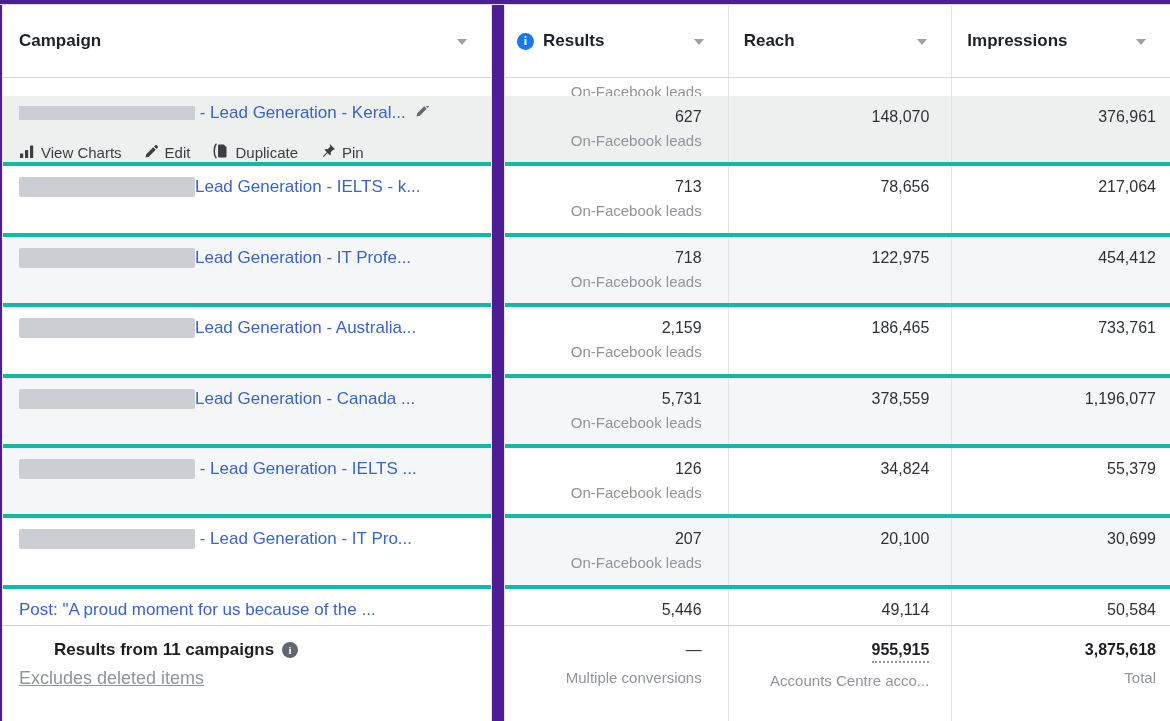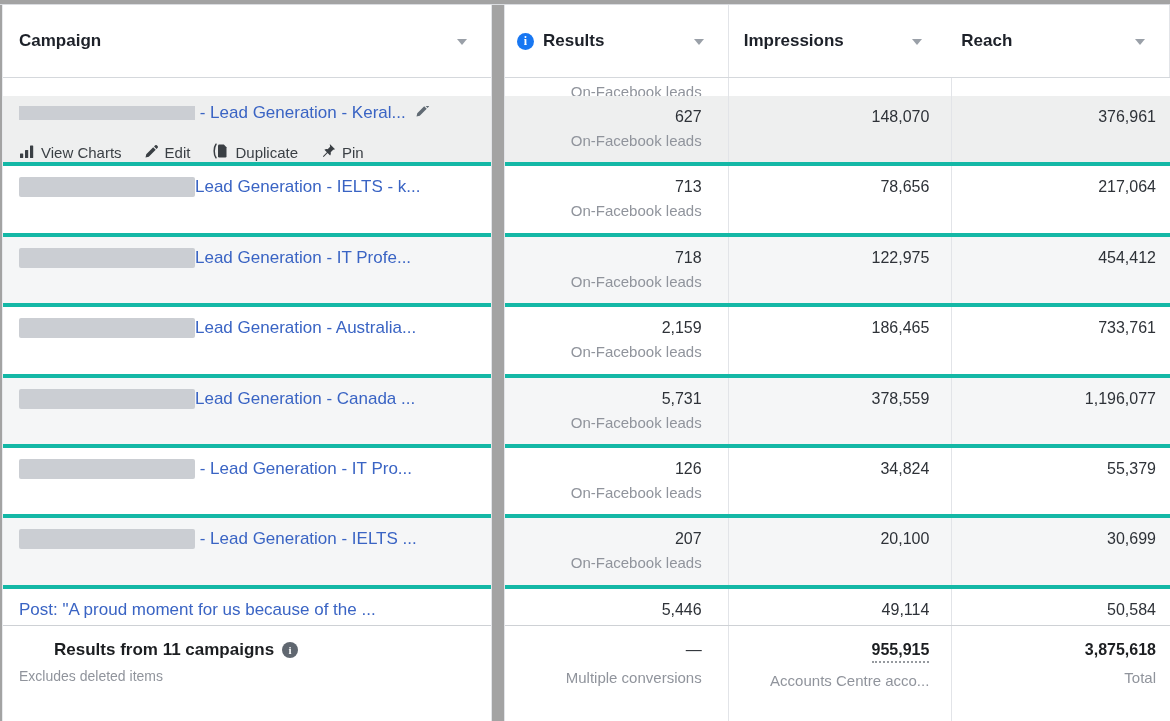--- a/index.html
+++ b/index.html
@@ -1,19 +1,19 @@
 <!DOCTYPE html>
 <html><head>
 <meta charset="utf-8">
 <style>
   * { margin:0; padding:0; box-sizing:border-box; }
   html,body { background:#fff; }
   body { font-family:"Liberation Sans", sans-serif; }
 
-  .screen { position:relative; width:1170px; height:721px; background:#a3a3a3; overflow:hidden; }
+  .screen { position:relative; width:1170px; height:721px; background:#4c1d95; overflow:hidden; }
   .top-line { position:absolute; top:4px; left:0; width:1170px; height:1px; background:#dadce0; }
 
   .panel { position:absolute; top:5px; height:716px; background:#fff; }
   .panel-left  { left:2px;  width:490px; border-left:1px solid #e8eaed; border-right:1px solid #e2e4e8; }
   .panel-right { left:504px; width:666px; border-left:1px solid #e2e4e8; }
 
   
   .thead { height:73px; border-bottom:1px solid #d5d8dc; background:#fff; display:flex; position:relative; }
   .th { position:relative; display:flex; align-items:center; font-size:17px; font-weight:700; color:#1d2129; cursor:pointer; }
   .th-campaign { width:100%; padding-left:16px; }
@@ -54,21 +54,21 @@
   .partial-row .pad-results { padding-top:0; }
 
   
   .tfoot { height:96px; border-top:1px solid #ced1d5; background:#fff; display:flex; }
   .foot-left { flex-direction:column; padding:14px 10px 0 16px; display:flex; }
   .foot-title-line { display:flex; align-items:center; }
   .foot-title { font-size:17px; font-weight:700; color:#1c1e21;margin-left:35px; }
   .info-dark { display:inline-flex; align-items:center; justify-content:center; width:16px; height:16px; border-radius:50%;
                background:#606770; color:#fff; font-family:"Liberation Serif", serif; font-weight:700; font-size:11px;
                margin-left:8px; cursor:pointer; }
-  .foot-sub { font-size:14px; color:#90949c; margin-top:8px; }
+  .foot-sub { font-size:18px; color:#90949c; margin-top:8px;text-decoration:underline; }
   .fcell { padding-top:14px; text-align:right; }
   .fcell .fval { font-size:16px; font-weight:700; color:#1c1e21; line-height:20px; }
   .fcell .fval.plain { font-weight:400; color:#2e3238; }
   .fcell .fsub { font-size:15px; color:#90949c; margin-top:9px; }
   .dotted { display:inline-block; border-bottom:2px dotted #969a9f; padding-bottom:1px; cursor:help; }
 </style>
 </head>
 <body>
 
 <div class="screen">
@@ -138,30 +138,30 @@
             <span class="redact"></span>
             <a class="camp-link">Lead Generation - Australia...</a>
           </div>
         </div>
         <div class="row lrow striped">
           <div class="name-line">
             <span class="redact"></span>
             <a class="camp-link">Lead Generation - Canada ...</a>
           </div>
         </div>
+        <div class="row lrow striped">
+          <div class="name-line">
+            <span class="redact"></span>
+            <a class="camp-link"> - Lead Generation - IELTS ...</a>
+          </div>
+        </div>
         <div class="row lrow">
           <div class="name-line">
             <span class="redact"></span>
             <a class="camp-link"> - Lead Generation - IT Pro...</a>
-          </div>
-        </div>
-        <div class="row lrow striped">
-          <div class="name-line">
-            <span class="redact"></span>
-            <a class="camp-link"> - Lead Generation - IELTS ...</a>
           </div>
         </div>
         <div class="row lrow clipped">
           <div class="name-line">
             <a class="camp-link">Post: "A proud moment for us because of the ...</a>
           </div>
         </div>
       </div>
     <div class="tfoot foot-left">
       <div class="foot-title-line">
@@ -172,26 +172,26 @@
     </div>
   </div>
 
   <div class="panel panel-right">
     <div class="thead">
       <div class="th cell-results">
         <span class="info-blue">i</span>
         <span>Results</span>
         <span class="caret"></span>
       </div>
+      <div class="th cell-reach">
+        <span>Reach</span>
+        <span class="caret"></span>
+      </div>
       <div class="th cell-impr">
         <span>Impressions</span>
-        <span class="caret"></span>
-      </div>
-      <div class="th cell-reach">
-        <span>Reach</span>
         <span class="caret"></span>
       </div>
     </div>
     <div class="partial-row">
       <div class="num-cell cell-results pad-results">
         <div class="sub">On-Facebook leads</div>
       </div>
       <div class="num-cell cell-reach"></div>
       <div class="num-cell cell-impr"></div>
     </div>

